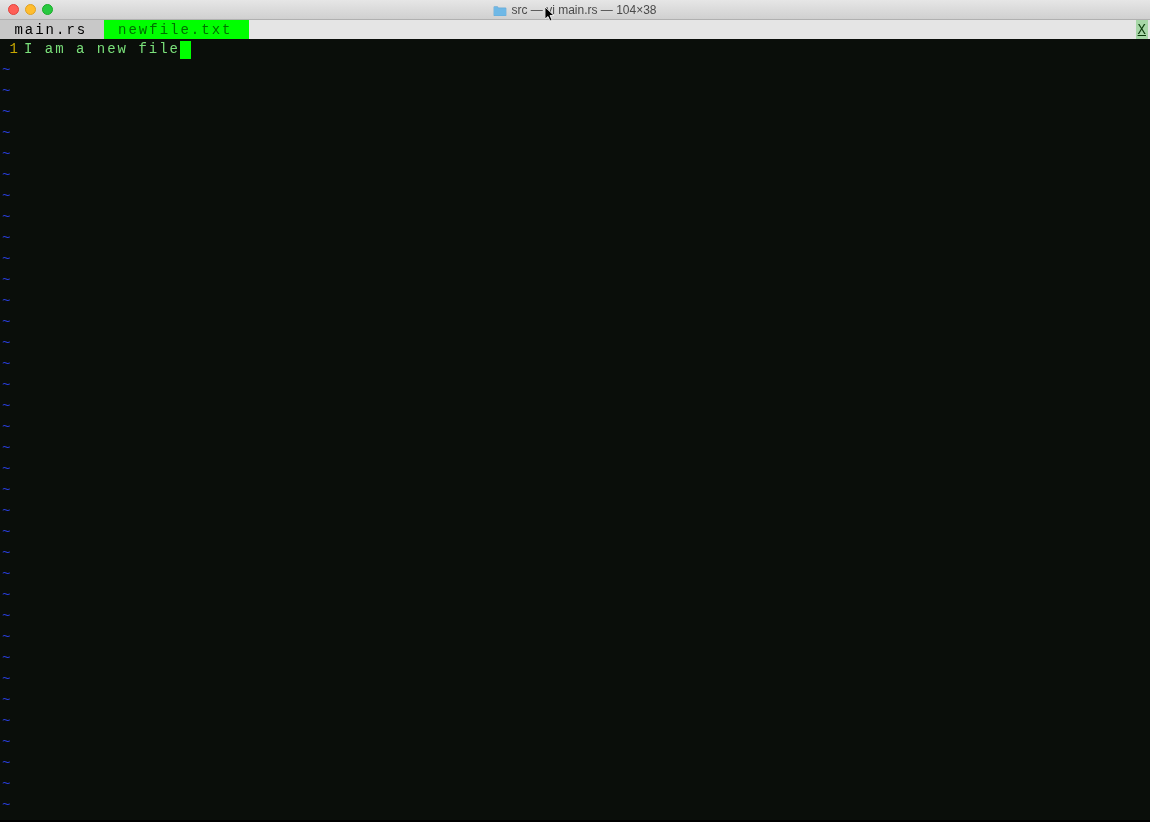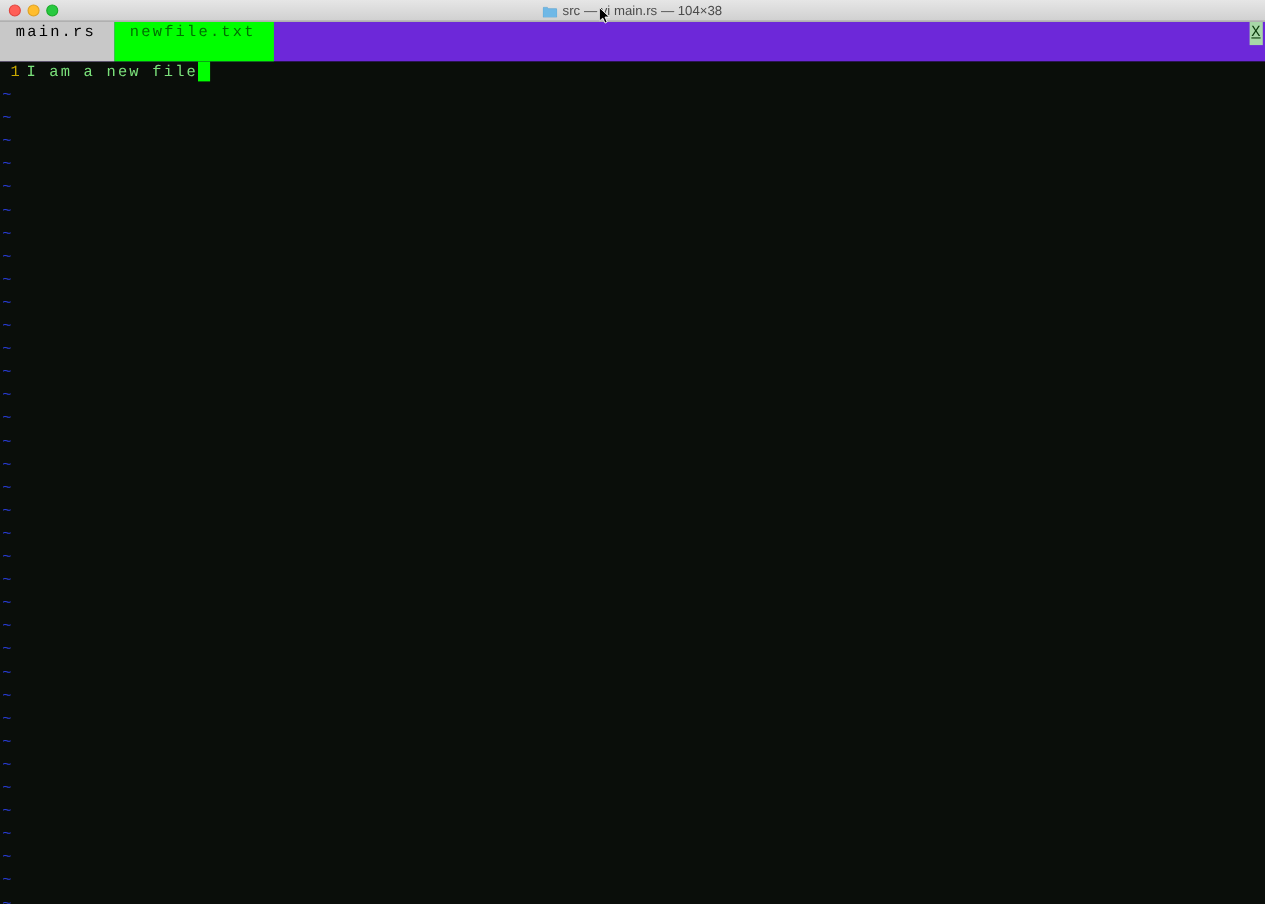--- a/index.html
+++ b/index.html
@@ -50,22 +50,22 @@
     .cursor-pointer {
       position: absolute;
       left: 545px;
       top: 7px;
       width: 12px;
       height: 16px;
       z-index: 10;
       pointer-events: none;
     }
     .tabbar {
-      height: 36px;
-      background: #6d28d9;
+      height: 19px;
+      background: #e5e5e5;
       display: flex;
       align-items: stretch;
       line-height: 21px;
       letter-spacing: 2px;
       position: relative;
     }
     .tab {
       padding: 0 6px 0 4px;
       white-space: pre;
     }
@@ -103,21 +103,21 @@
     .gutter {
       width: 24px;
       text-align: right;
       padding-right: 4px;
       color: #c8a800;
       white-space: pre;
     }
     .code {
       white-space: pre;
       display: flex;
-      align-items: flex-start;
+      align-items: center;
     }
     .block-cursor {
       display: inline-block;
       width: 11px;
       height: 18px;
       background: #00ff00;
       vertical-align: middle;
     }
     .tilde-col {
       position: absolute;

